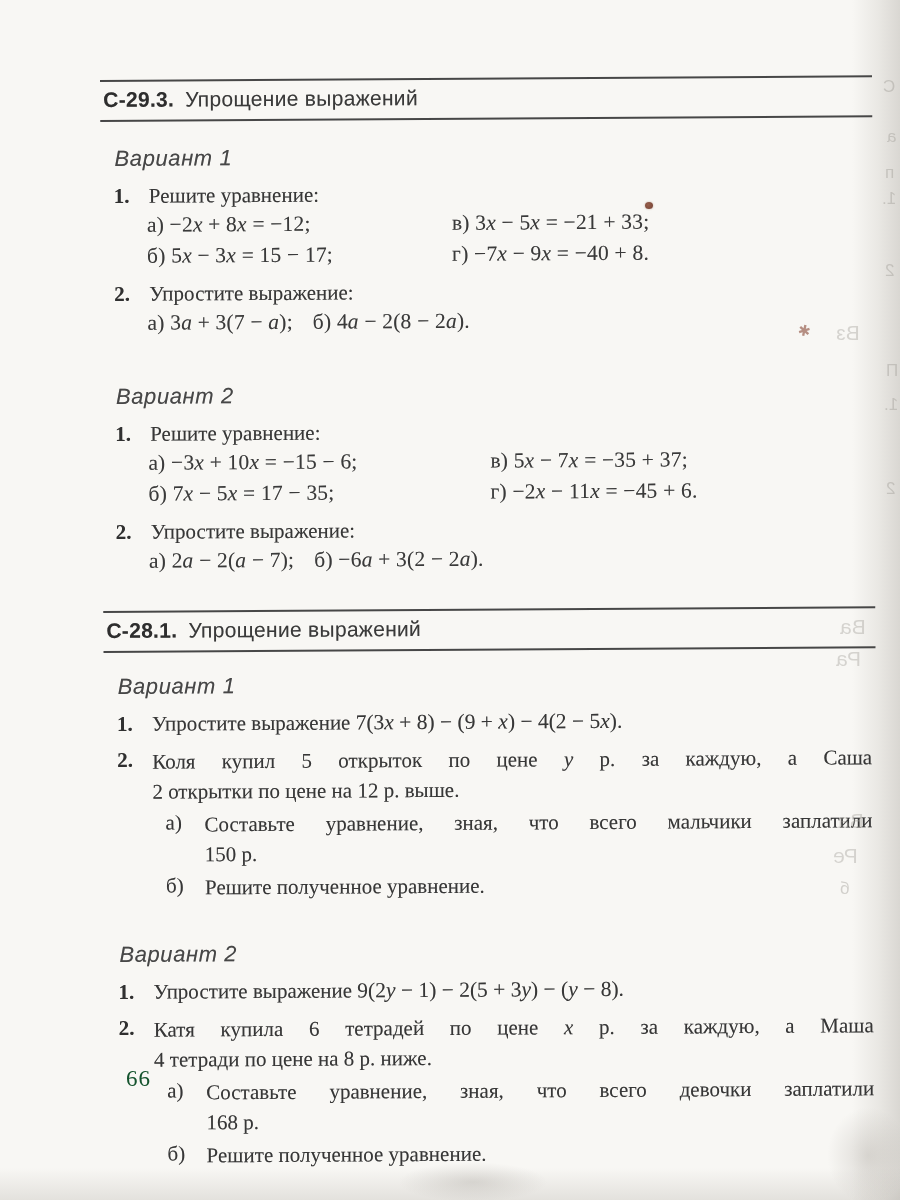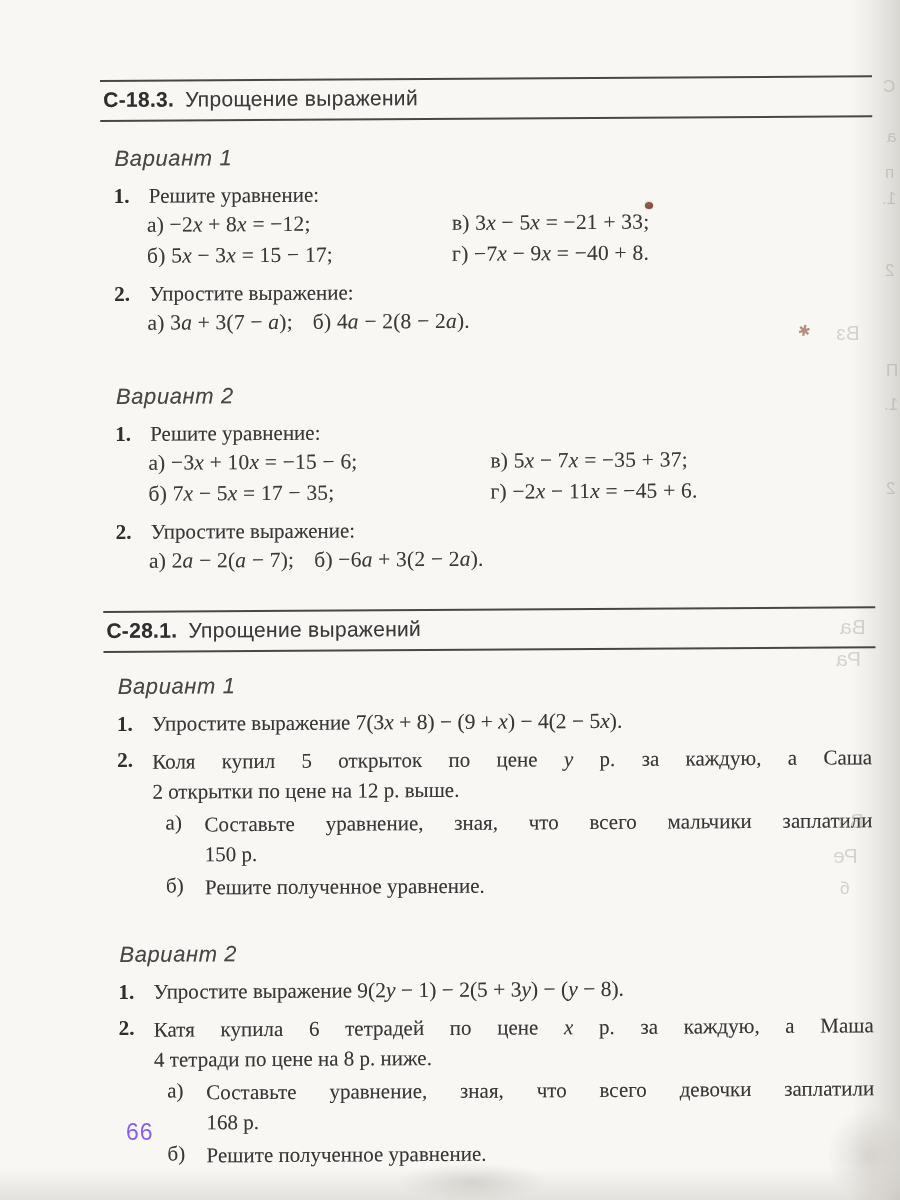--- a/index.html
+++ b/index.html
@@ -44,22 +44,22 @@
   .eqrow:first-of-type { margin-top:2px; }
 
   .ptext-lines { }
   .line { line-height:30px; }
   .jline { text-align:justify; text-align-last:justify; }
   .sub { position:relative; padding-left:52px; margin-top:3px; }
   .slabel { position:absolute; left:13px; }
 
   .math i { font-style:italic; }
 
-  .page-number { position:absolute; left:126px; top:1119px;
-    font-family:Liberation Sans, sans-serif; font-size:23px; color:#8b5cf6;
+  .page-number { position:absolute; left:126px; top:1066px;
+    font-family:Liberation Serif, serif; font-size:23px; color:#14532d;
     letter-spacing:1px; }
 
   
   .ink-dot { position:absolute; left:645px; top:202px; width:8px; height:7px;
     border-radius:50%; background:radial-gradient(circle at 40% 40%, #8a4a34, #6e3322 70%);
     opacity:.88; box-shadow:0 0 2px rgba(120,60,40,.5); }
   .ink-asterisk { position:absolute; left:798px; top:322px;
     font-size:15px; color:#8a4a38; opacity:.6; transform:rotate(12deg);
     font-family:"DejaVu Sans", sans-serif; }
 
@@ -72,21 +72,21 @@
 <body>
 
 <div class="right-band"></div>
 <div class="bottom-band"></div>
 <div class="blob-1"></div>
 <div class="blob-2"></div>
 
 <div class="content">
 
   <div class="sec-header">
-    <span class="sec-code">С-18.3.</span><span class="sec-title">Упрощение выражений</span>
+    <span class="sec-code">С-29.3.</span><span class="sec-title">Упрощение выражений</span>
   </div>
 
   <div class="variant">Вариант 1</div>
 
   <div class="prob">
     <span class="pnum">1.</span>
     <span>Решите уравнение:</span>
   </div>
   <div class="eqrow">
     <span class="w305 math">а) −2<i>x</i> + 8<i>x</i> = −12;</span><span class="math">в) 3<i>x</i> − 5<i>x</i> = −21 + 33;</span>

